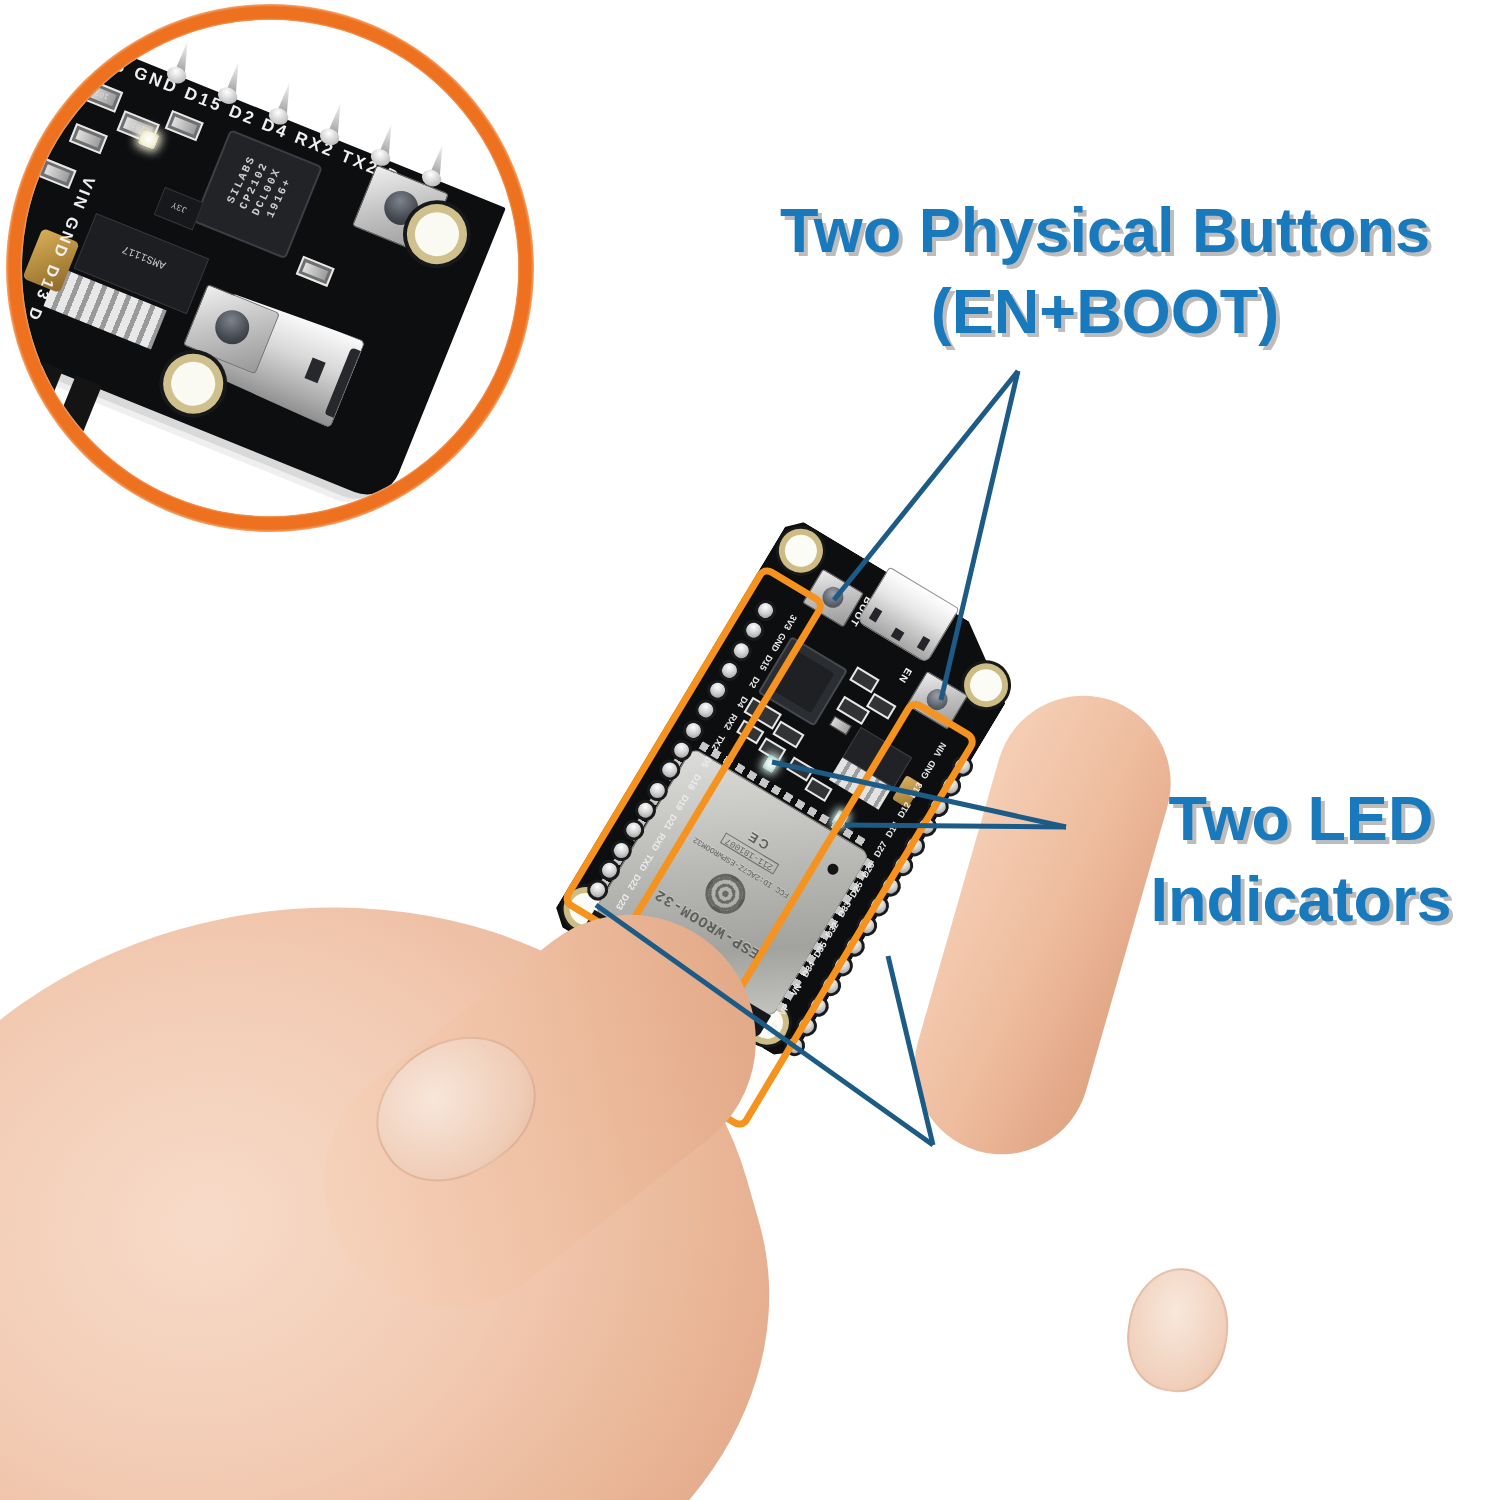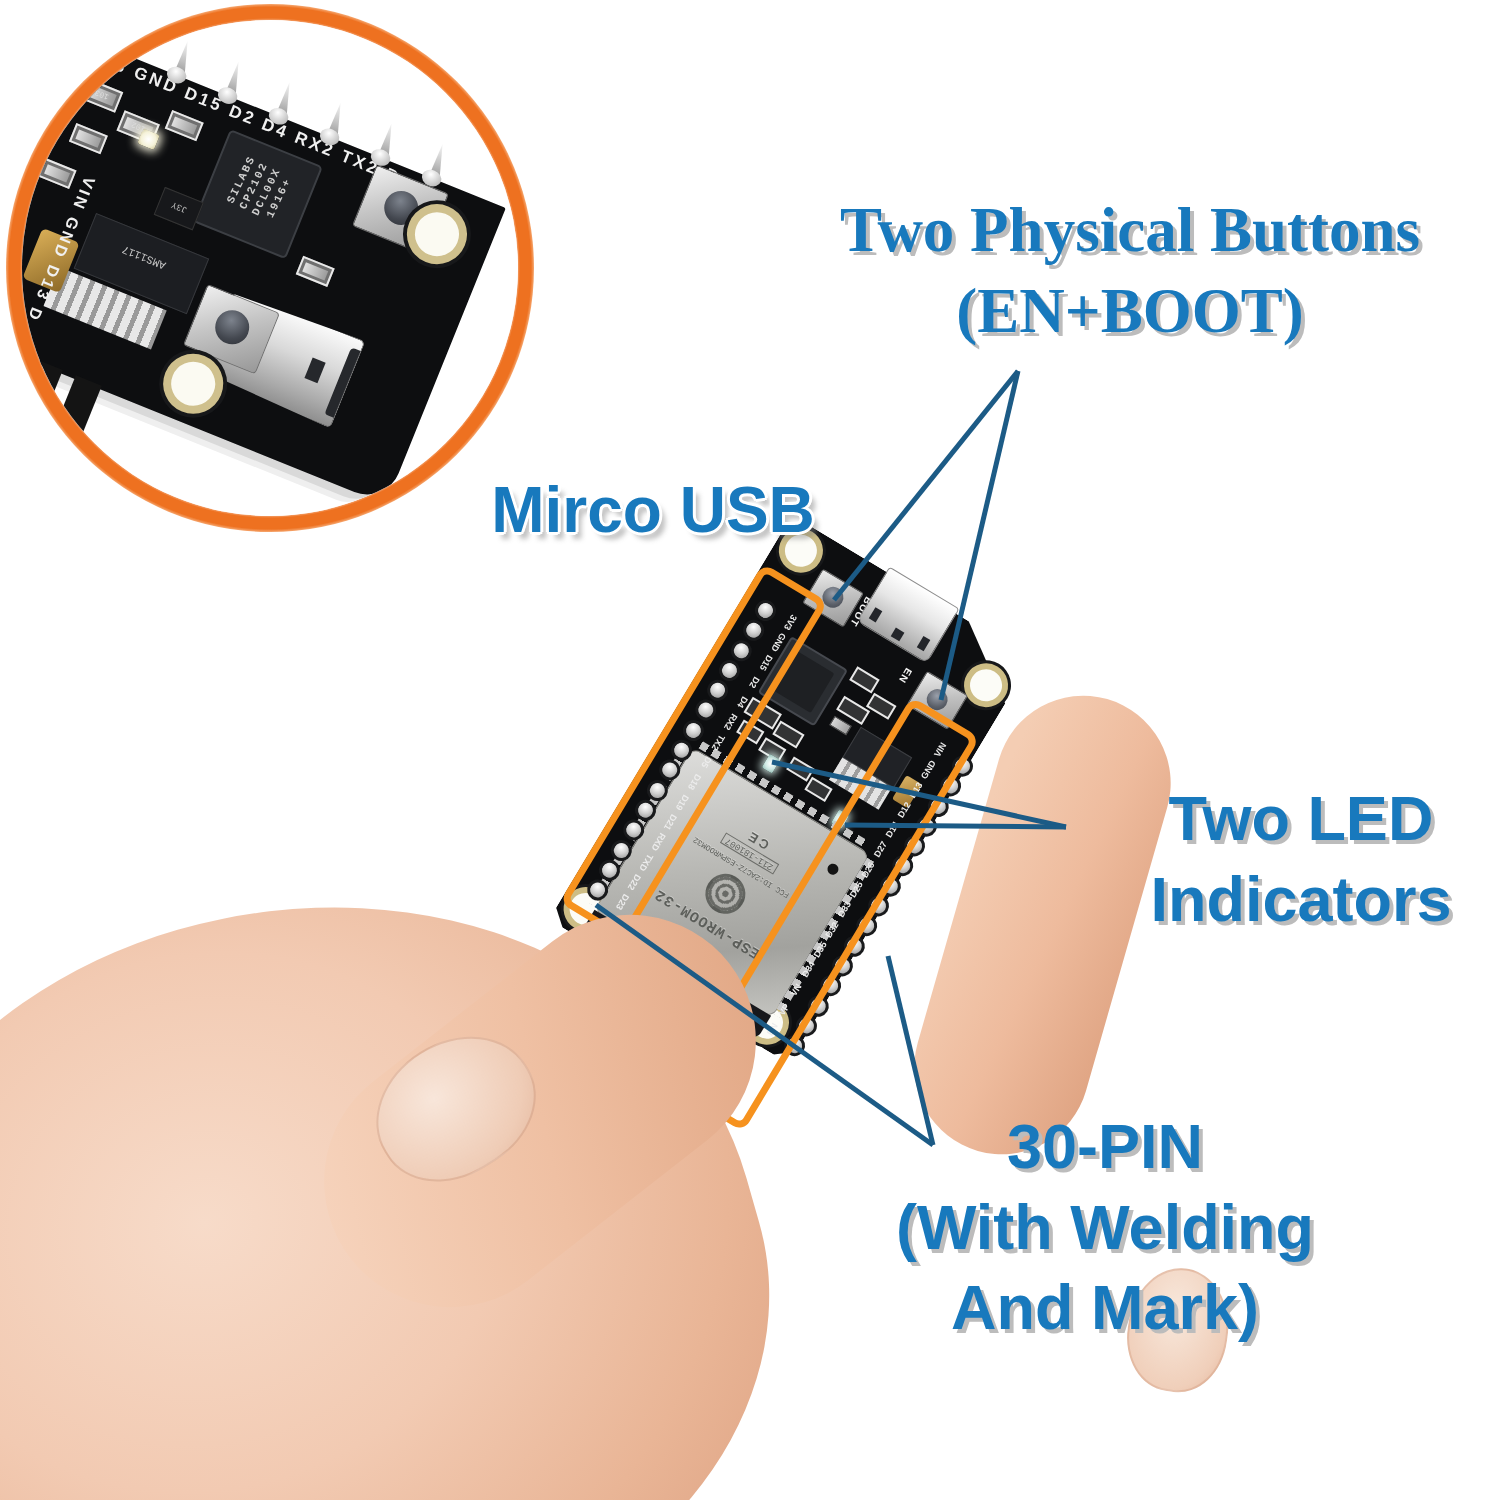--- a/index.html
+++ b/index.html
@@ -160,21 +160,21 @@
   .iheader{position:absolute;top:316px;width:28px;height:62px;background:#141414;}
   .iheader.h1{left:92px;} .iheader.h2{left:134px;}
   .ipinlong{position:absolute;top:372px;width:7px;height:140px;
         background:linear-gradient(90deg,#e6e6e6,#9b9b9b);}
   .ipinlong.p1{left:101px;transform:rotate(4deg);} .ipinlong.p2{left:143px;transform:rotate(7deg);}
 
   
   svg.pointers{position:absolute;left:0;top:0;pointer-events:none;}
   .ann{position:absolute;font-weight:bold;font-size:63px;color:#1879bd;text-align:center;
        white-space:pre-line;line-height:1.28;text-shadow:4px 4px 0 #bcbcbc;}
-  .ann-buttons{left:770px;top:190px;width:720px;font-family:Liberation Serif, serif;}
+  .ann-buttons{left:745px;top:190px;width:720px;}
   .ann-usb{left:448px;top:470px;width:410px;font-size:64px;
        text-shadow:-3px 0 0 #fff,3px 0 0 #fff,0 -3px 0 #fff,0 3px 0 #fff,
                    -2px -2px 0 #fff,2px 2px 0 #fff,-2px 2px 0 #fff,2px -2px 0 #fff,
                    6px 7px 5px rgba(120,120,120,.45);}
   .ann-leds{left:1091px;top:778px;width:420px;}
   .ann-pins{left:845px;top:1106px;width:520px;}
 </style>
 </head>
 <body>
 
@@ -456,19 +456,15 @@
       <path d="M1018 371 L941 700"></path>
       <path d="M1066 827 L772 762"></path>
       <path d="M1066 827 L845 825"></path>
       <path d="M933 1145 L596 905"></path>
       <path d="M933 1145 L888 956"></path>
     </g>
   </svg>
 
   <div class="ann ann-buttons">Two Physical Buttons
 (EN+BOOT)</div>
-  <div class="ann ann-usb">Mirco USB</div>
   <div class="ann ann-leds">Two LED
 Indicators</div>
-  <div class="ann ann-pins">30-PIN
-(With Welding
-And Mark)</div>
 </div>
 
 </body></html>

